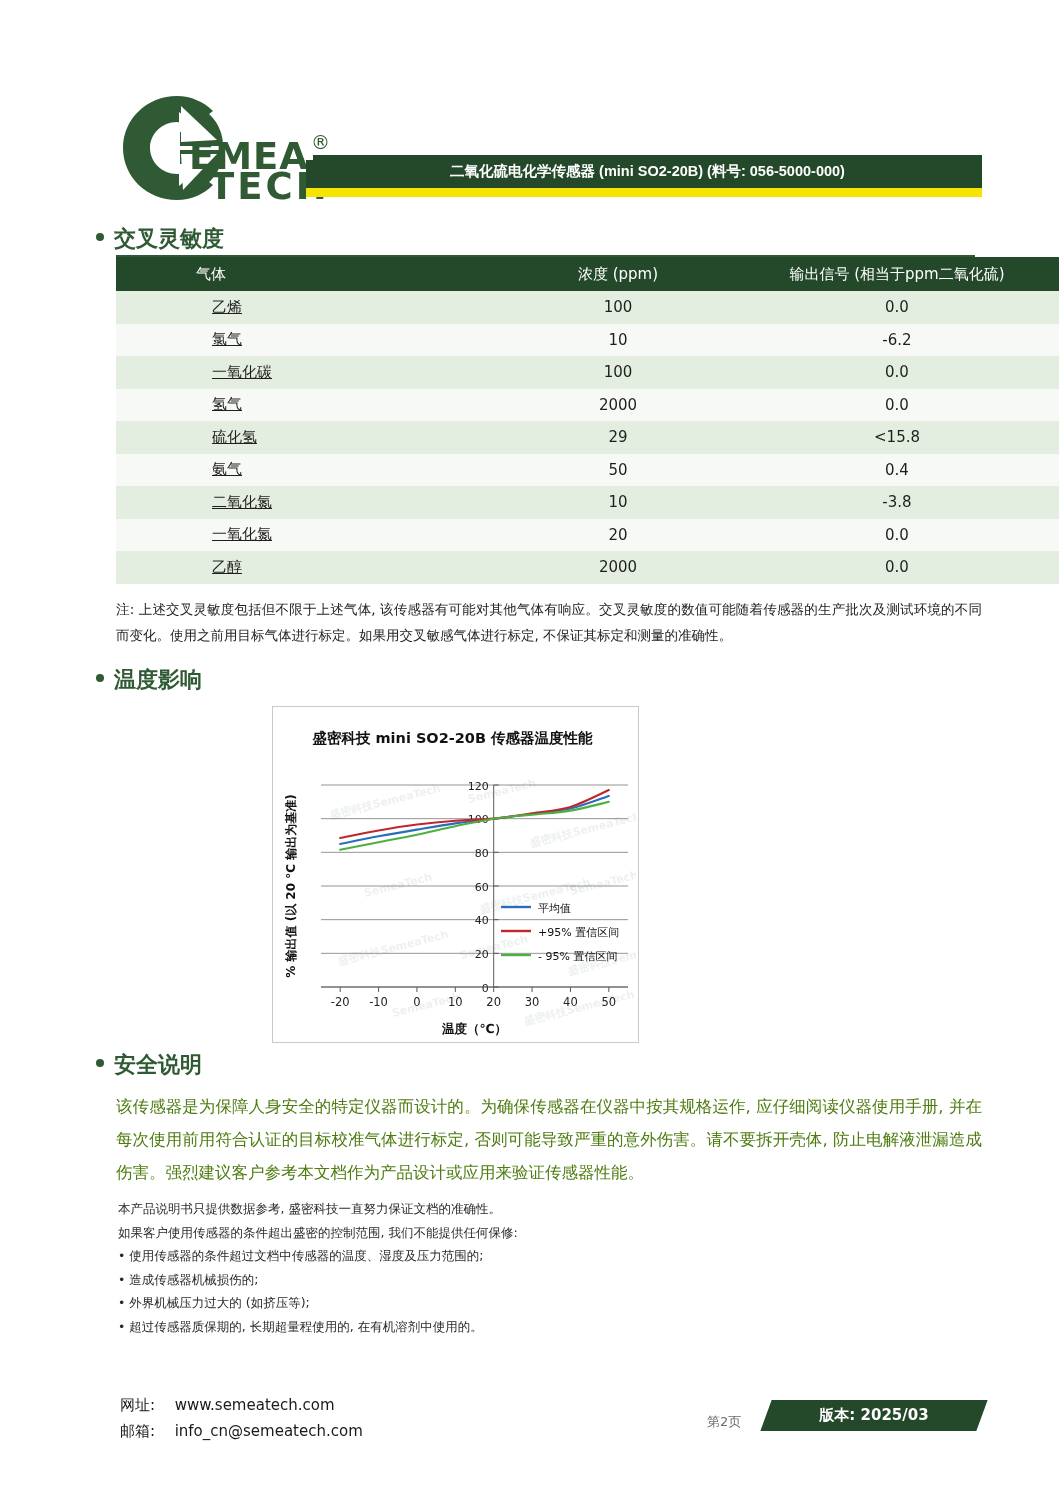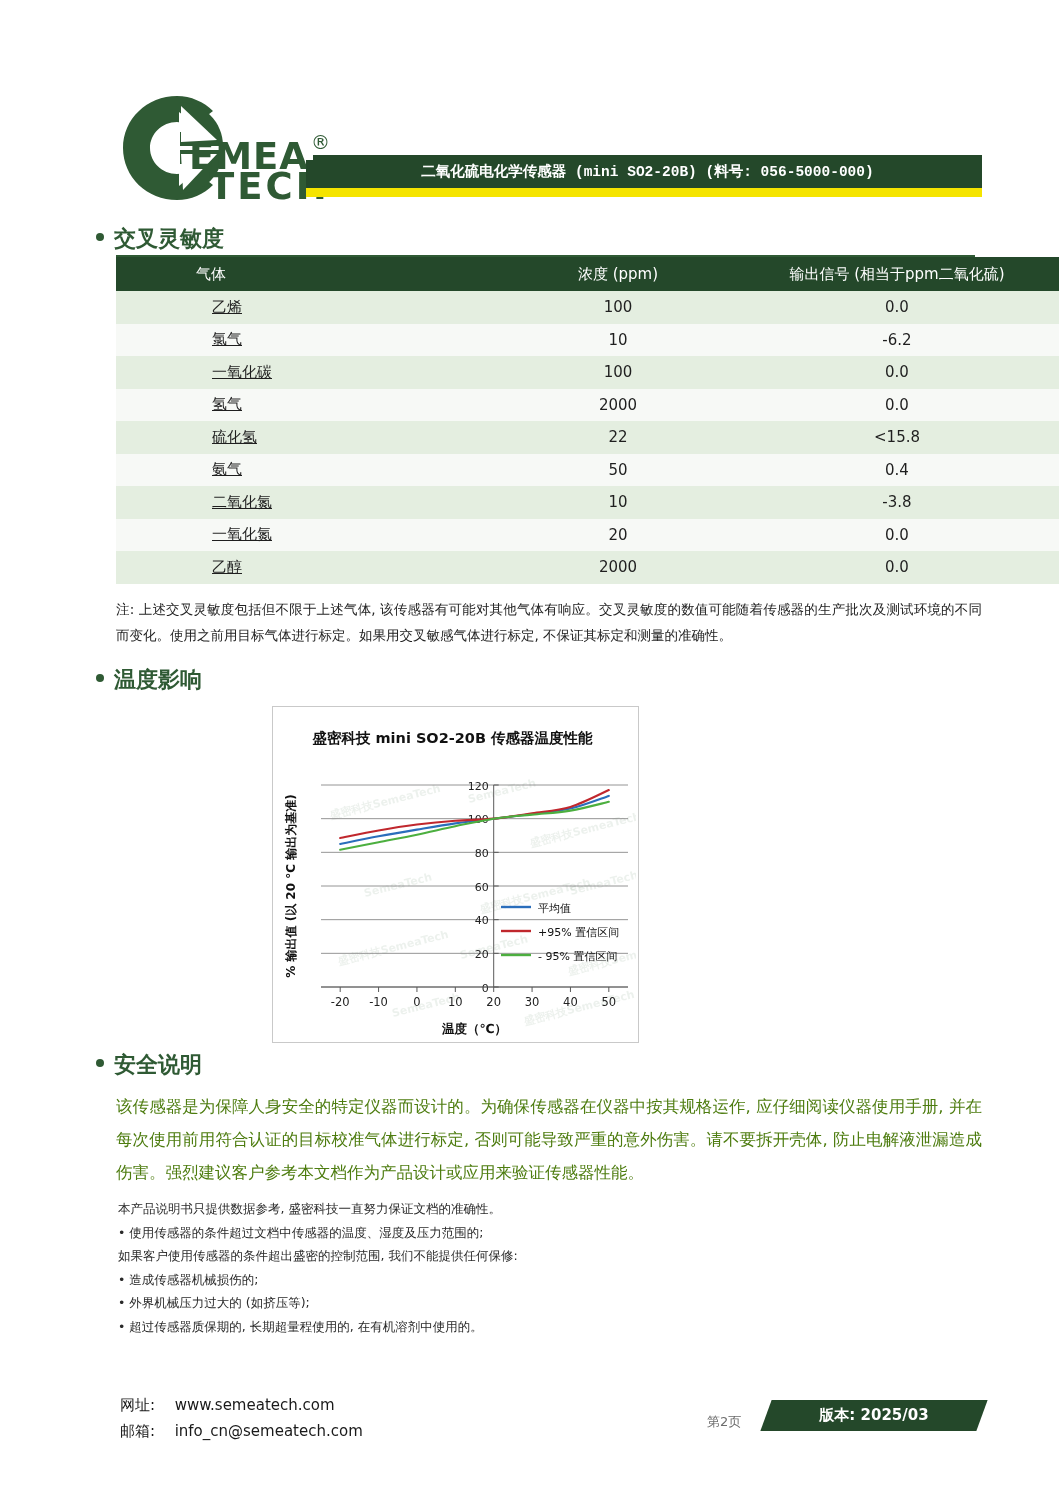--- a/index.html
+++ b/index.html
@@ -24,21 +24,21 @@
     font-family:"DejaVu Sans","Liberation Sans",sans-serif;
   }
   .green-bar{
     position:absolute;left:313px;top:155px;width:669px;height:33px;
     background:#24482a;
   }
   .green-bar-text{
     position:absolute;left:0;top:0;width:669px;height:33px;
     display:flex;align-items:center;justify-content:center;
     color:#ffffff;font-size:14.5px;font-weight:bold;
-    font-family:Liberation Mono, monospace;
+    font-family:Liberation Sans, sans-serif;
     white-space:nowrap;
   }
   .yellow-bar{
     position:absolute;left:313px;top:188px;width:669px;height:9px;
     background:#f5e400;
   }
   .logo-yellow{
     position:absolute;left:306px;top:160px;width:8px;height:37px;
     background:#24482a;
   }
@@ -211,21 +211,21 @@
         <td>100</td>
         <td>0.0</td>
       </tr>
       <tr class="even">
         <td class="c0">氢气</td>
         <td>2000</td>
         <td>0.0</td>
       </tr>
       <tr class="odd">
         <td class="c0">硫化氢</td>
-        <td>22</td>
+        <td>29</td>
         <td>&lt;15.8</td>
       </tr>
       <tr class="even">
         <td class="c0">氨气</td>
         <td>50</td>
         <td>0.4</td>
       </tr>
       <tr class="odd">
         <td class="c0">二氧化氮</td>
         <td>10</td>
@@ -340,22 +340,22 @@
   </div>
 
   <div class="sec-head" style="left:96px;top:1050px;">
     <span class="bullet"></span><span>安全说明</span>
   </div>
 
   <div class="safety-body">该传感器是为保障人身安全的特定仪器而设计的。为确保传感器在仪器中按其规格运作, 应仔细阅读仪器使用手册, 并在每次使用前用符合认证的目标校准气体进行标定, 否则可能导致严重的意外伤害。请不要拆开壳体, 防止电解液泄漏造成伤害。强烈建议客户参考本文档作为产品设计或应用来验证传感器性能。</div>
 
   <div class="disclaimer">
     <span class="bul">本产品说明书只提供数据参考, 盛密科技一直努力保证文档的准确性。</span>
+    <span class="bul">如果客户使用传感器的条件超出盛密的控制范围, 我们不能提供任何保修:</span>
     <span class="bul">• 使用传感器的条件超过文档中传感器的温度、湿度及压力范围的;</span>
-    <span class="bul">如果客户使用传感器的条件超出盛密的控制范围, 我们不能提供任何保修:</span>
     <span class="bul">• 造成传感器机械损伤的;</span>
     <span class="bul">• 外界机械压力过大的 (如挤压等);</span>
     <span class="bul">• 超过传感器质保期的, 长期超量程使用的, 在有机溶剂中使用的。</span>
   </div>
 
   <div class="footer-contact">
     <div>
       <span class="lbl">网址:</span>
       <span style="display:inline-block;width:10px;"></span>
       <span>www.semeatech.com</span>

